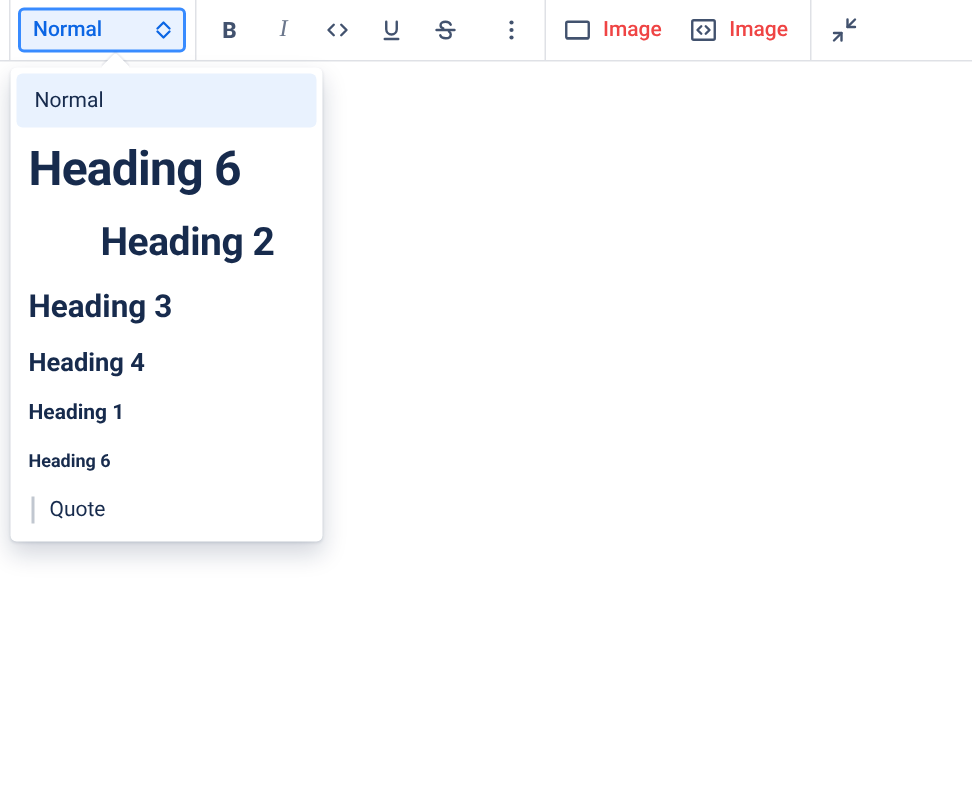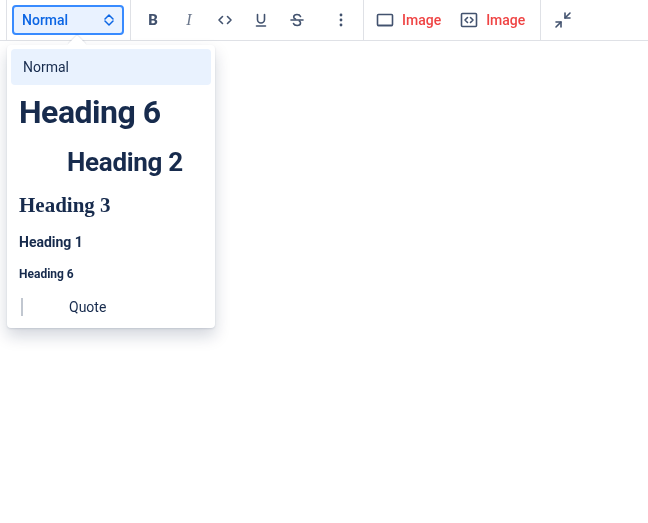--- a/index.html
+++ b/index.html
@@ -165,34 +165,33 @@
       font-weight: 400;
     }
 
     .opt-h1 { padding: 8px 12px 8px 8px; }
     .opt-h1 .txt { font-size: 32px; font-weight: 700; letter-spacing: -0.5px; color: #172b4d; }
 
     .opt-h2 { padding: 8px 12px 8px 8px; margin-left: 48px; }
     .opt-h2 .txt { font-size: 26px; font-weight: 700; letter-spacing: -0.3px; color: #172b4d; }
 
     .opt-h3 { padding: 8px 12px 8px 8px; }
-    .opt-h3 .txt { font-size: 21px; font-weight: 700; color: #172b4d; font-family: Liberation Serif, serif; }
+    .opt-h3 .txt { font-size: 21px; font-weight: 700; color: #172b4d; }
 
     .opt-h4 { padding: 7px 12px 7px 8px; }
     .opt-h4 .txt { font-size: 17px; font-weight: 700; color: #172b4d; }
 
     .opt-h5 { padding: 8px 12px 8px 8px; }
     .opt-h5 .txt { font-size: 14px; font-weight: 700; color: #172b4d; }
 
     .opt-h6 { padding: 9px 12px 9px 8px; }
     .opt-h6 .txt { font-size: 12px; font-weight: 700; color: #172b4d; }
 
     .opt-quote {
       padding: 8px 10px;
-      gap: 36px;
     }
     .opt-quote .quote-bar {
       width: 2px;
       height: 18px;
       background: #c1c7d0;
       margin-right: 10px;
     }
     .opt-quote .txt { font-size: 14px; color: #172b4d; }
 
     svg {
@@ -310,20 +309,23 @@
   </div>
 
   <div class="dropdown-item opt-h2">
     <span class="txt">Heading 2</span>
   </div>
 
   <div class="dropdown-item opt-h3">
     <span class="txt">Heading 3</span>
   </div>
 
+  <div class="dropdown-item opt-h4">
+    <span class="txt">Heading 4</span>
+  </div>
 
   <div class="dropdown-item opt-h5">
     <span class="txt">Heading 1</span>
   </div>
 
   <div class="dropdown-item opt-h6">
     <span class="txt">Heading 6</span>
   </div>
 
   <div class="dropdown-item opt-quote">

